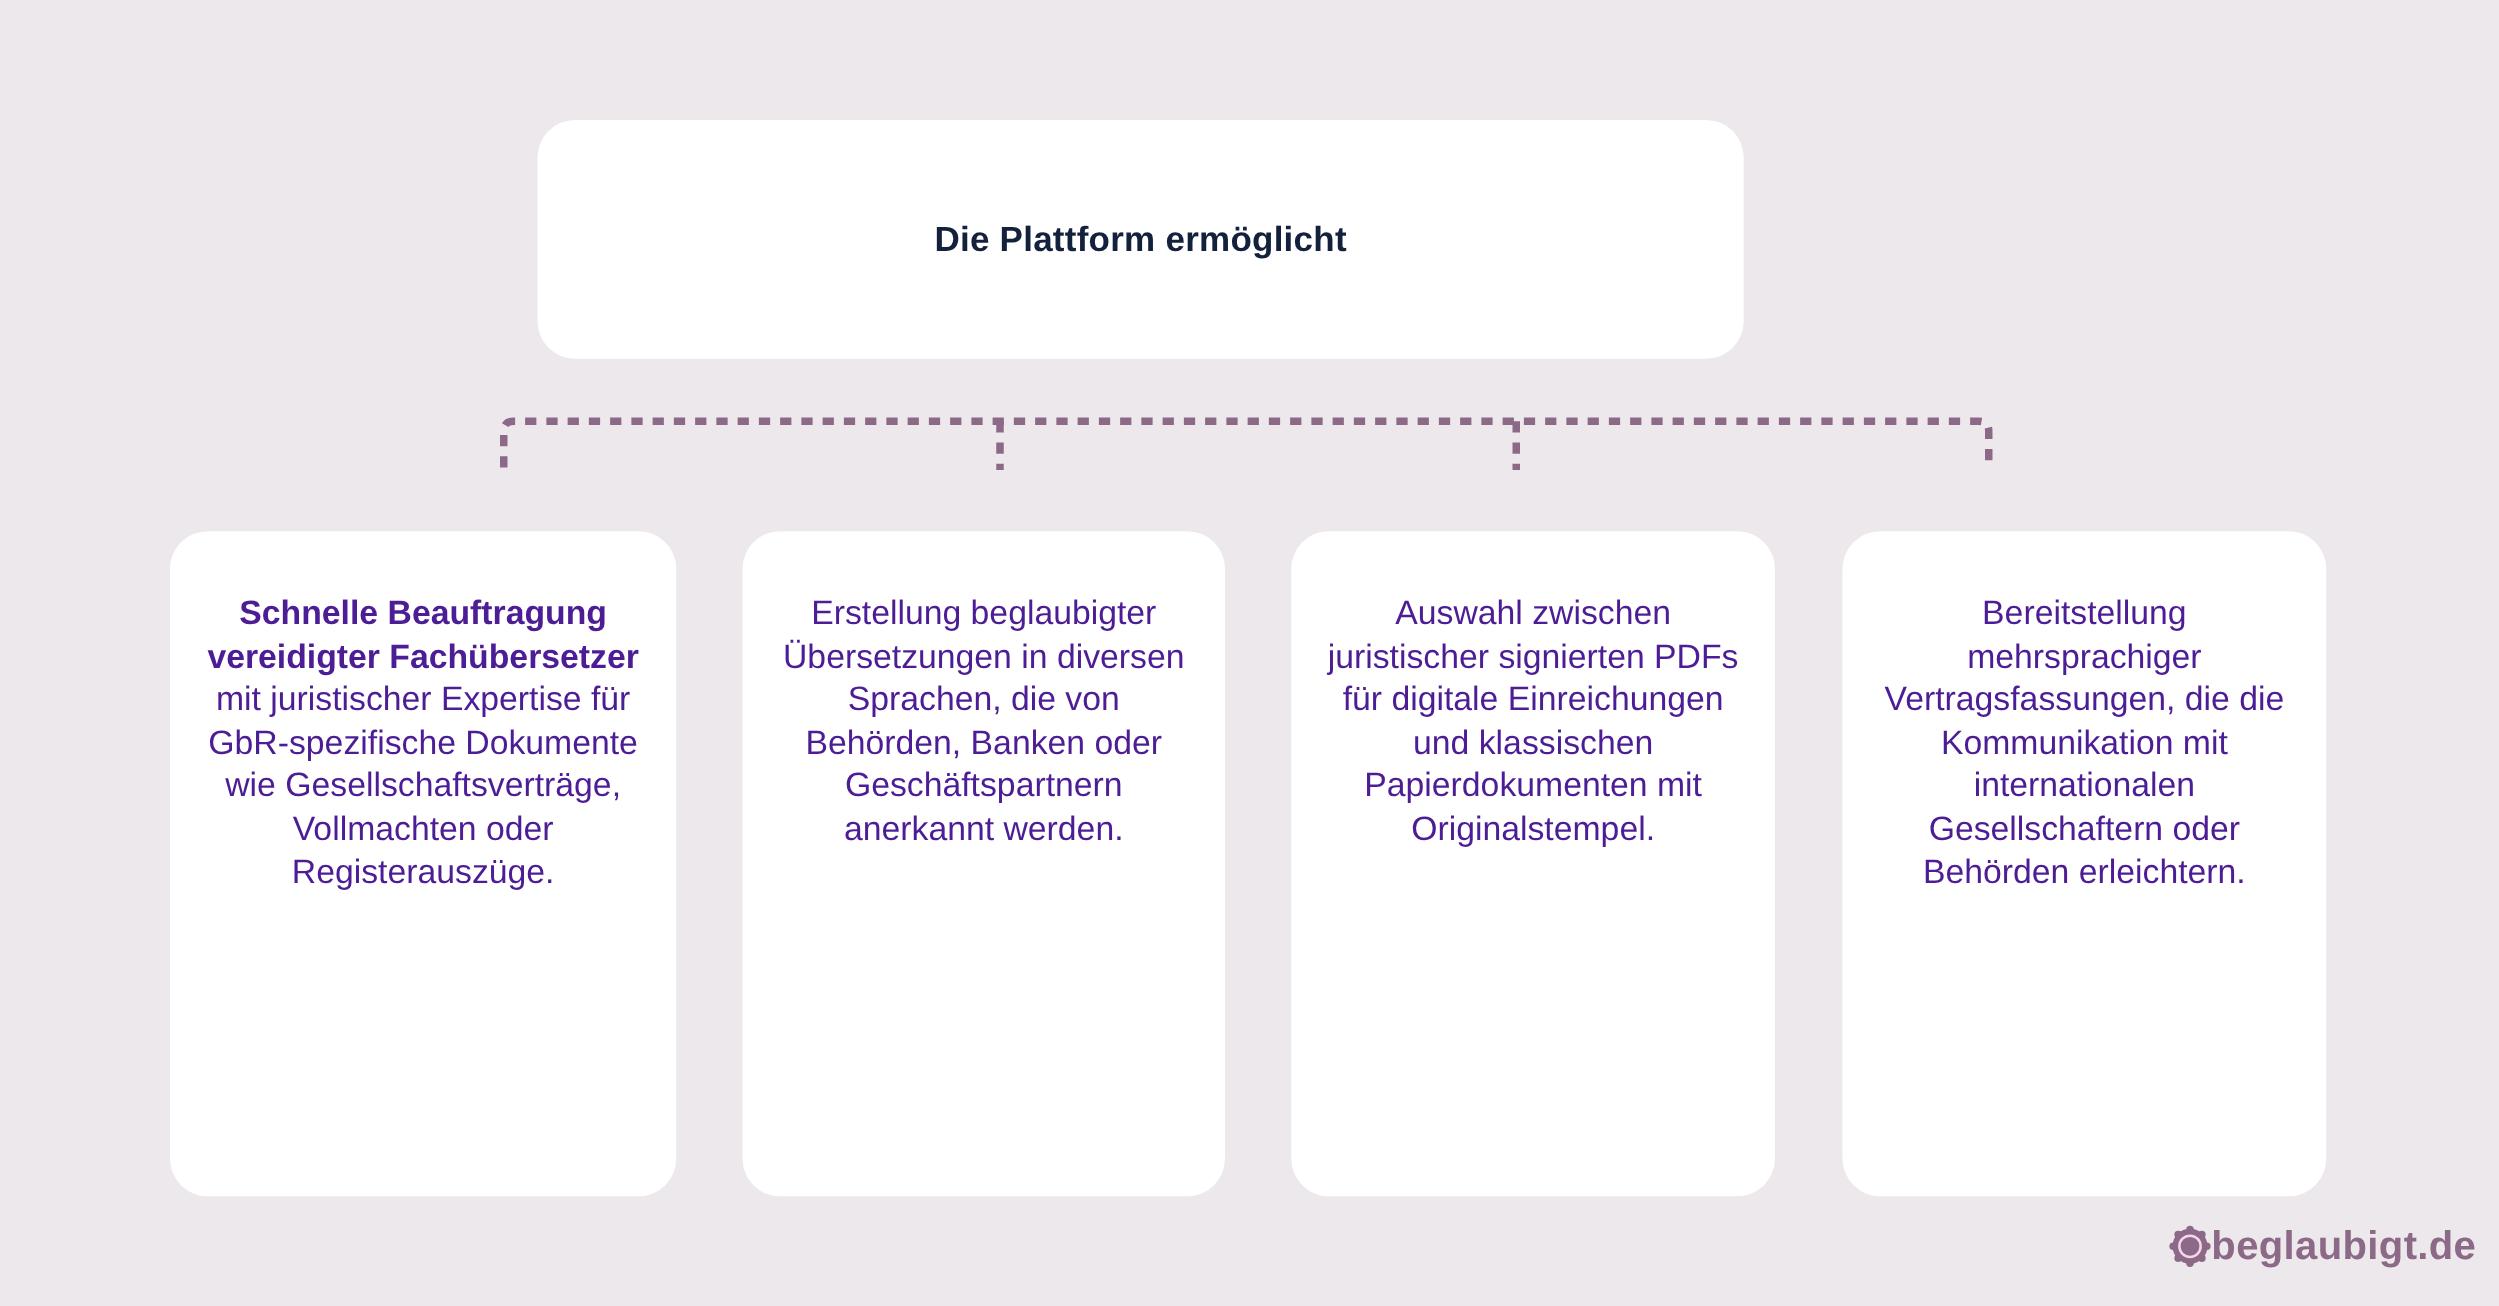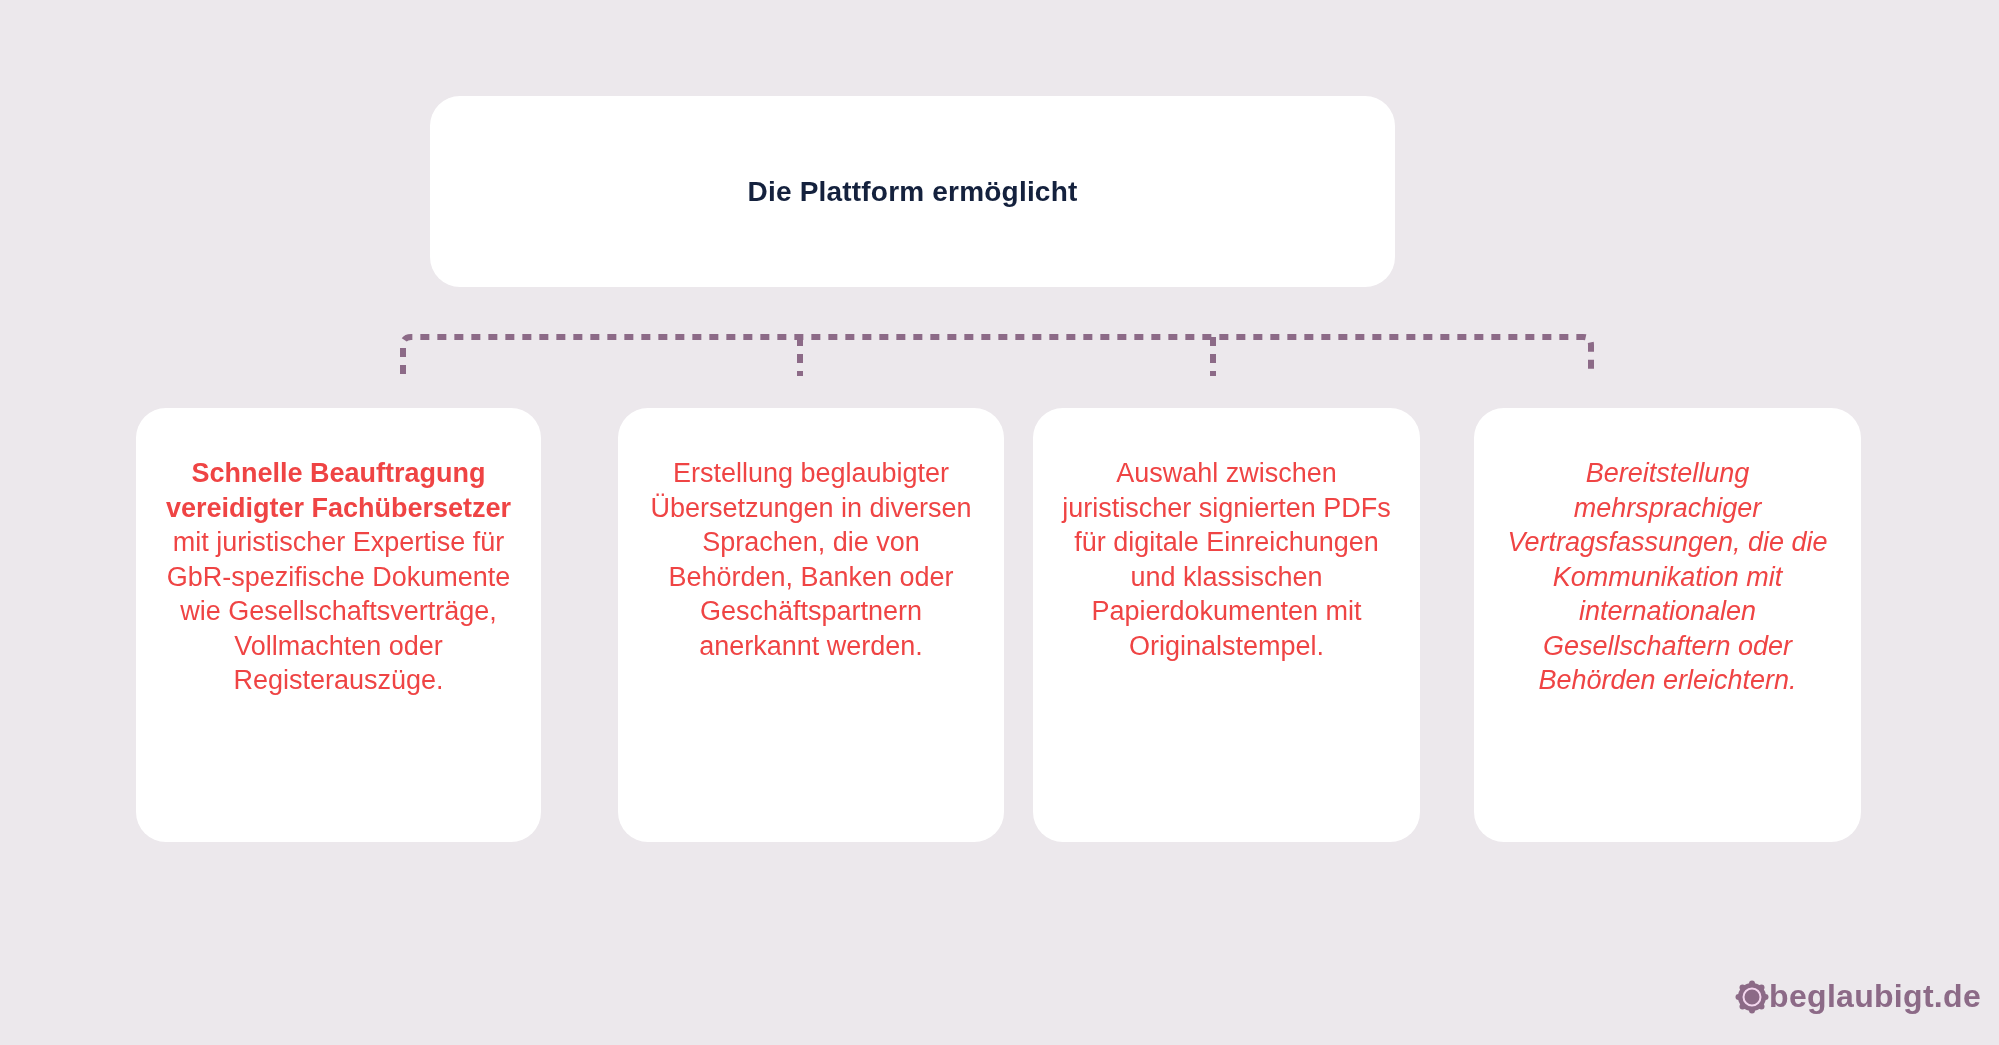--- a/index.html
+++ b/index.html
@@ -36,38 +36,38 @@
     .connector {
       position: absolute;
       left: 0;
       top: 0;
       width: 1999px;
       height: 420px;
       pointer-events: none;
     }
     .card {
       position: absolute;
-      top: 408px;
-      height: 434px;
+      top: 425px;
+      height: 532px;
       background: #ffffff;
       border-radius: 30px;
       box-sizing: border-box;
       padding: 48px 22px 0 22px;
       text-align: center;
       font-size: 27px;
       line-height: 34.5px;
-      color: #ef4444;
+      color: #4c1d95;
     }
     .card b {
       font-weight: bold;
     }
     #card-1 { left: 136px; width: 405px; }
-    #card-2 { left: 594px; width: 386px; margin-left: 24px; }
+    #card-2 { left: 594px; width: 386px; }
     #card-3 { left: 1033px; width: 387px; }
-    #card-4 { left: 1474px; width: 387px; font-style: italic; }
+    #card-4 { left: 1474px; width: 387px; }
     .brand {
       position: absolute;
       right: 18px;
       top: 978px;
       display: flex;
       align-items: center;
       gap: 0;
     }
     .brand-icon {
       width: 34px;

